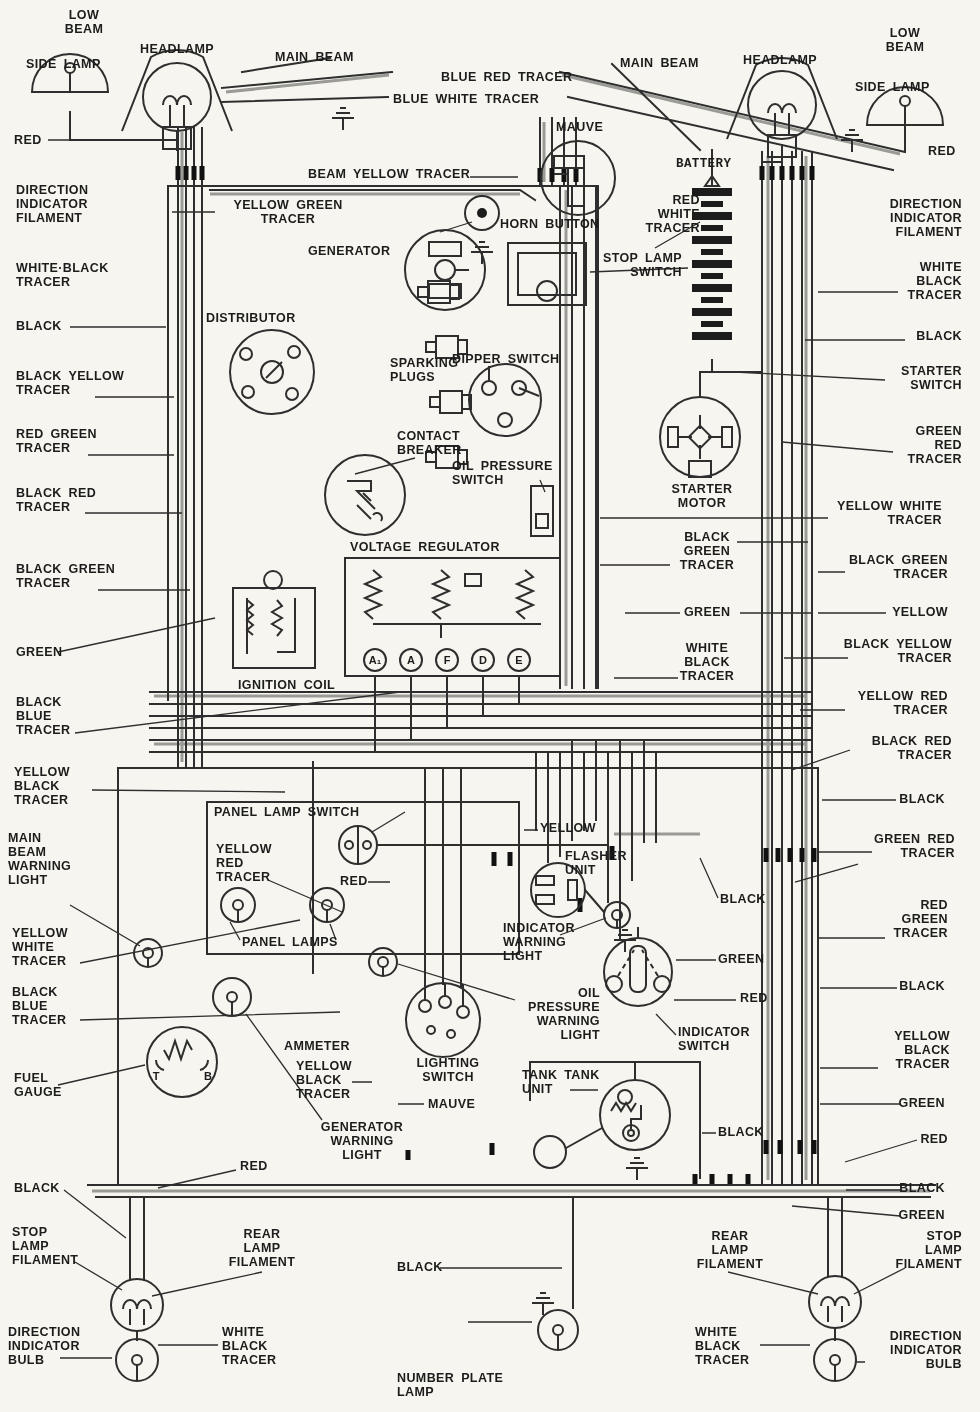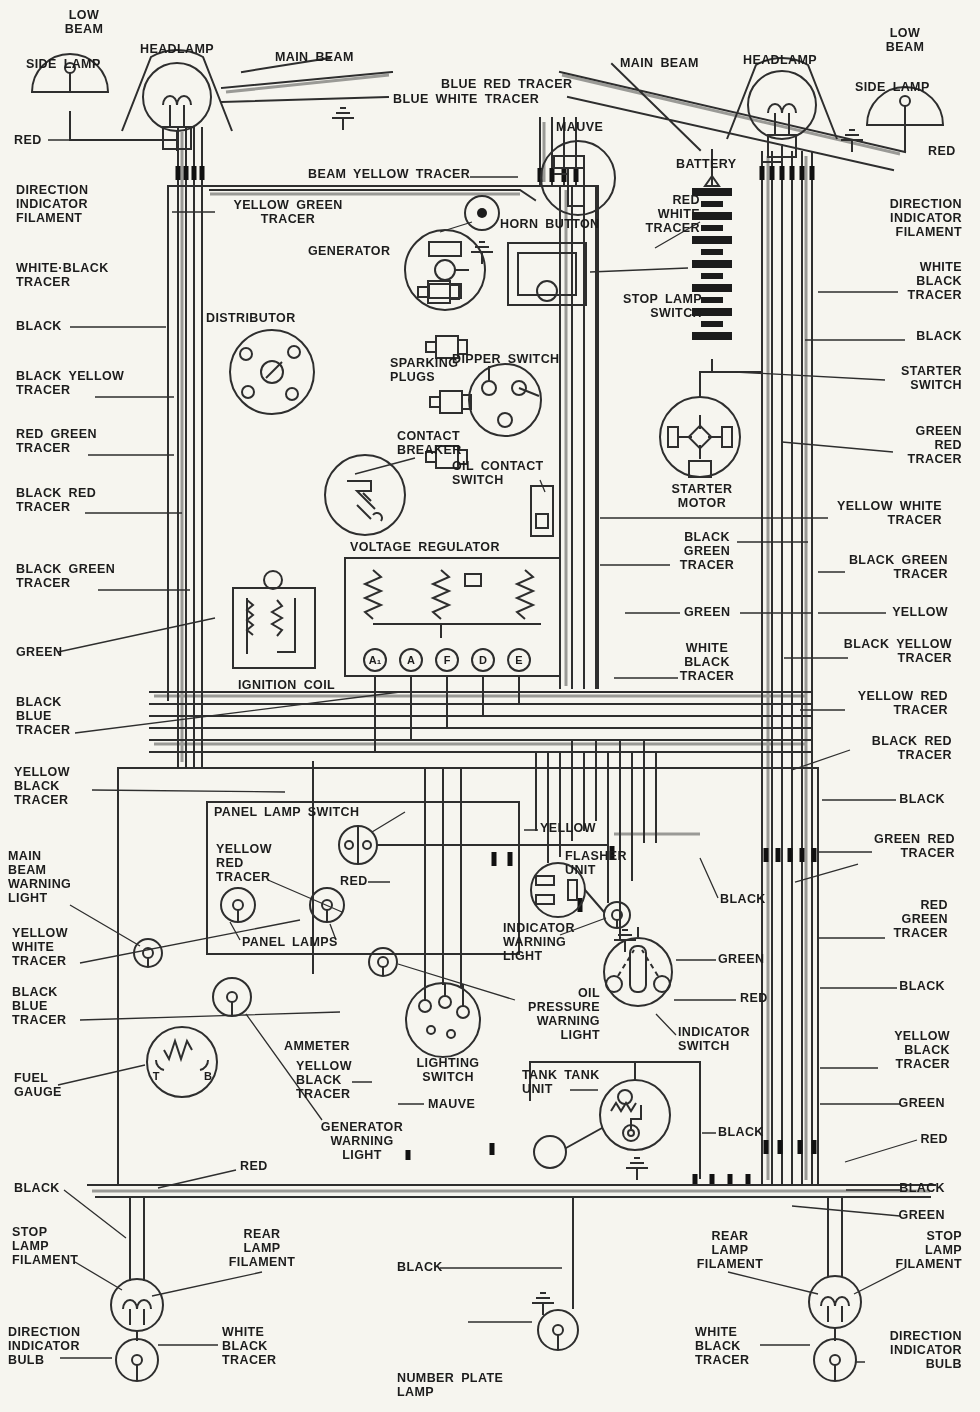--- a/index.html
+++ b/index.html
@@ -334,45 +334,45 @@
           <path class="sym" d="M625,952 V940 M614,940 H636 M618,935 H632 M622,930 H628"></path>
         </g>
       </g>
   </svg>
   <div id="labels">
       <div class="lbl c" style="left: -16px; top: 8px;">LOW
 BEAM</div>
       <div class="lbl l" style="left: 140px; top: 42px;">HEADLAMP</div>
       <div class="lbl l" style="left: 26px; top: 57px;">SIDE LAMP</div>
       <div class="lbl l" style="left: 275px; top: 50px;">MAIN BEAM</div>
-      <div class="lbl l" style="left: 400px; top: 77px; padding-left: 41px;">BLUE RED TRACER</div>
+      <div class="lbl l" style="left: 400px; top: 70px; padding-left: 41px;">BLUE RED TRACER</div>
       <div class="lbl l" style="left: 393px; top: 92px;">BLUE WHITE TRACER</div>
       <div class="lbl l" style="left: 620px; top: 56px;">MAIN BEAM</div>
       <div class="lbl l" style="left: 743px; top: 53px;">HEADLAMP</div>
       <div class="lbl c" style="left: 805px; top: 26px;">LOW
 BEAM</div>
       <div class="lbl l" style="left: 855px; top: 80px;">SIDE LAMP</div>
       <div class="lbl l" style="left: 14px; top: 133px;">RED</div>
       <div class="lbl l" style="left: 556px; top: 120px;">MAUVE</div>
       <div class="lbl l" style="left: 928px; top: 144px;">RED</div>
       <div class="lbl l" style="left: 308px; top: 167px;">BEAM YELLOW TRACER</div>
-      <div class="lbl l" style="left: 676px; top: 157px;">BATTERY</div>
+      <div class="lbl l" style="left: 676px; top: 157px; font-family: Liberation Mono, monospace;">BATTERY</div>
       <div class="lbl l" style="left: 16px; top: 183px;">DIRECTION
 INDICATOR
 FILAMENT</div>
       <div class="lbl c" style="left: 188px; top: 198px;">YELLOW GREEN
 TRACER</div>
       <div class="lbl l" style="left: 500px; top: 217px;">HORN BUTTON</div>
       <div class="lbl r" style="left: 480px; top: 193px;">RED
 WHITE
 TRACER</div>
       <div class="lbl r" style="left: 742px; top: 197px;">DIRECTION
 INDICATOR
 FILAMENT</div>
-      <div class="lbl r" style="left: 482px; top: 251px; margin-top: 41px;">STOP LAMP
+      <div class="lbl r" style="left: 462px; top: 251px;">STOP LAMP
 SWITCH</div>
       <div class="lbl l" style="left: 16px; top: 261px;">WHITE·BLACK
 TRACER</div>
       <div class="lbl l" style="left: 308px; top: 244px;">GENERATOR</div>
       <div class="lbl r" style="left: 742px; top: 260px;">WHITE
 BLACK
 TRACER</div>
       <div class="lbl l" style="left: 16px; top: 319px;">BLACK</div>
       <div class="lbl l" style="left: 206px; top: 311px;">DISTRIBUTOR</div>
       <div class="lbl r" style="left: 742px; top: 329px;">BLACK</div>
@@ -383,21 +383,21 @@
 TRACER</div>
       <div class="lbl l" style="left: 390px; top: 356px;">SPARKING
 PLUGS</div>
       <div class="lbl r" style="left: 742px; top: 424px;">GREEN
 RED
 TRACER</div>
       <div class="lbl l" style="left: 16px; top: 427px;">RED GREEN
 TRACER</div>
       <div class="lbl l" style="left: 397px; top: 429px;">CONTACT
 BREAKER</div>
-      <div class="lbl l" style="left: 452px; top: 459px;">OIL CONTACT
+      <div class="lbl l" style="left: 452px; top: 459px;">OIL PRESSURE
 SWITCH</div>
       <div class="lbl c" style="left: 602px; top: 482px;">STARTER
 MOTOR</div>
       <div class="lbl l" style="left: 16px; top: 486px;">BLACK RED
 TRACER</div>
       <div class="lbl r" style="left: 722px; top: 499px;">YELLOW WHITE
 TRACER</div>
       <div class="lbl c" style="left: 607px; top: 530px;">BLACK
 GREEN
 TRACER</div>
@@ -423,21 +423,21 @@
       <div class="lbl r" style="left: 732px; top: 734px;">BLACK RED
 TRACER</div>
       <div class="lbl l" style="left: 14px; top: 765px;">YELLOW
 BLACK
 TRACER</div>
       <div class="lbl r" style="left: 725px; top: 792px;">BLACK</div>
       <div class="lbl l" style="left: 214px; top: 805px;">PANEL LAMP SWITCH</div>
       <div class="lbl l" style="left: 540px; top: 821px;">YELLOW</div>
       <div class="lbl r" style="left: 735px; top: 832px;">GREEN RED
 TRACER</div>
-      <div class="lbl l" style="left: 8px; top: 849px;">MAIN
+      <div class="lbl l" style="left: 8px; top: 831px;">MAIN
 BEAM
 WARNING
 LIGHT</div>
       <div class="lbl l" style="left: 216px; top: 842px;">YELLOW
 RED
 TRACER</div>
       <div class="lbl l" style="left: 565px; top: 849px;">FLASHER
 UNIT</div>
       <div class="lbl l" style="left: 340px; top: 874px;">RED</div>
       <div class="lbl l" style="left: 720px; top: 892px;">BLACK</div>

